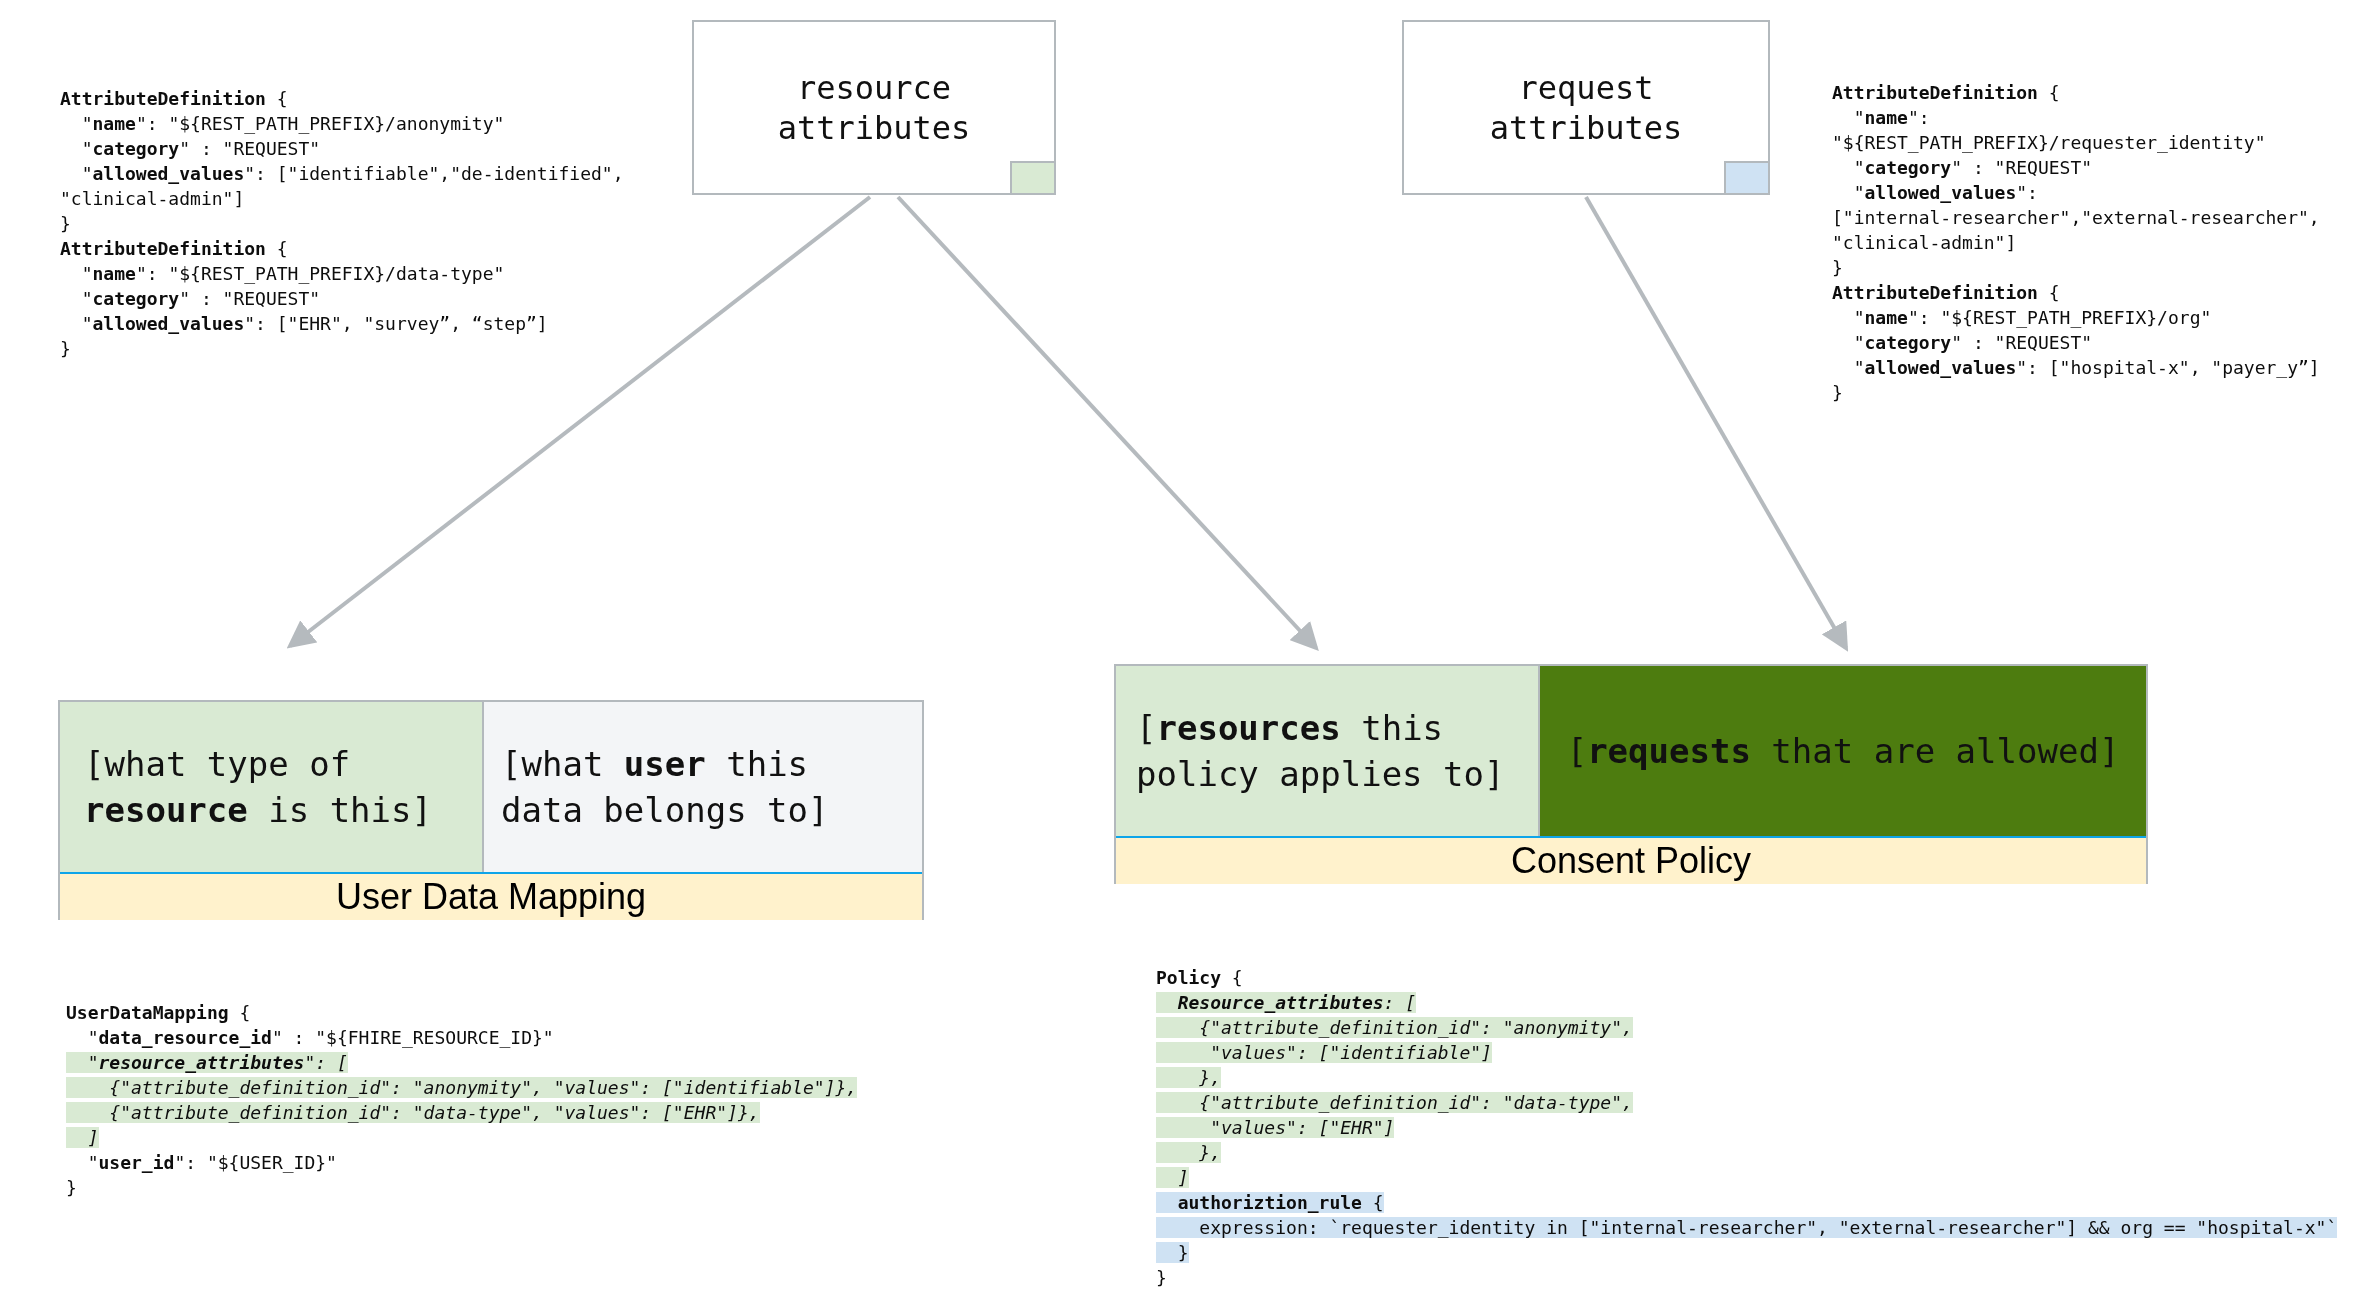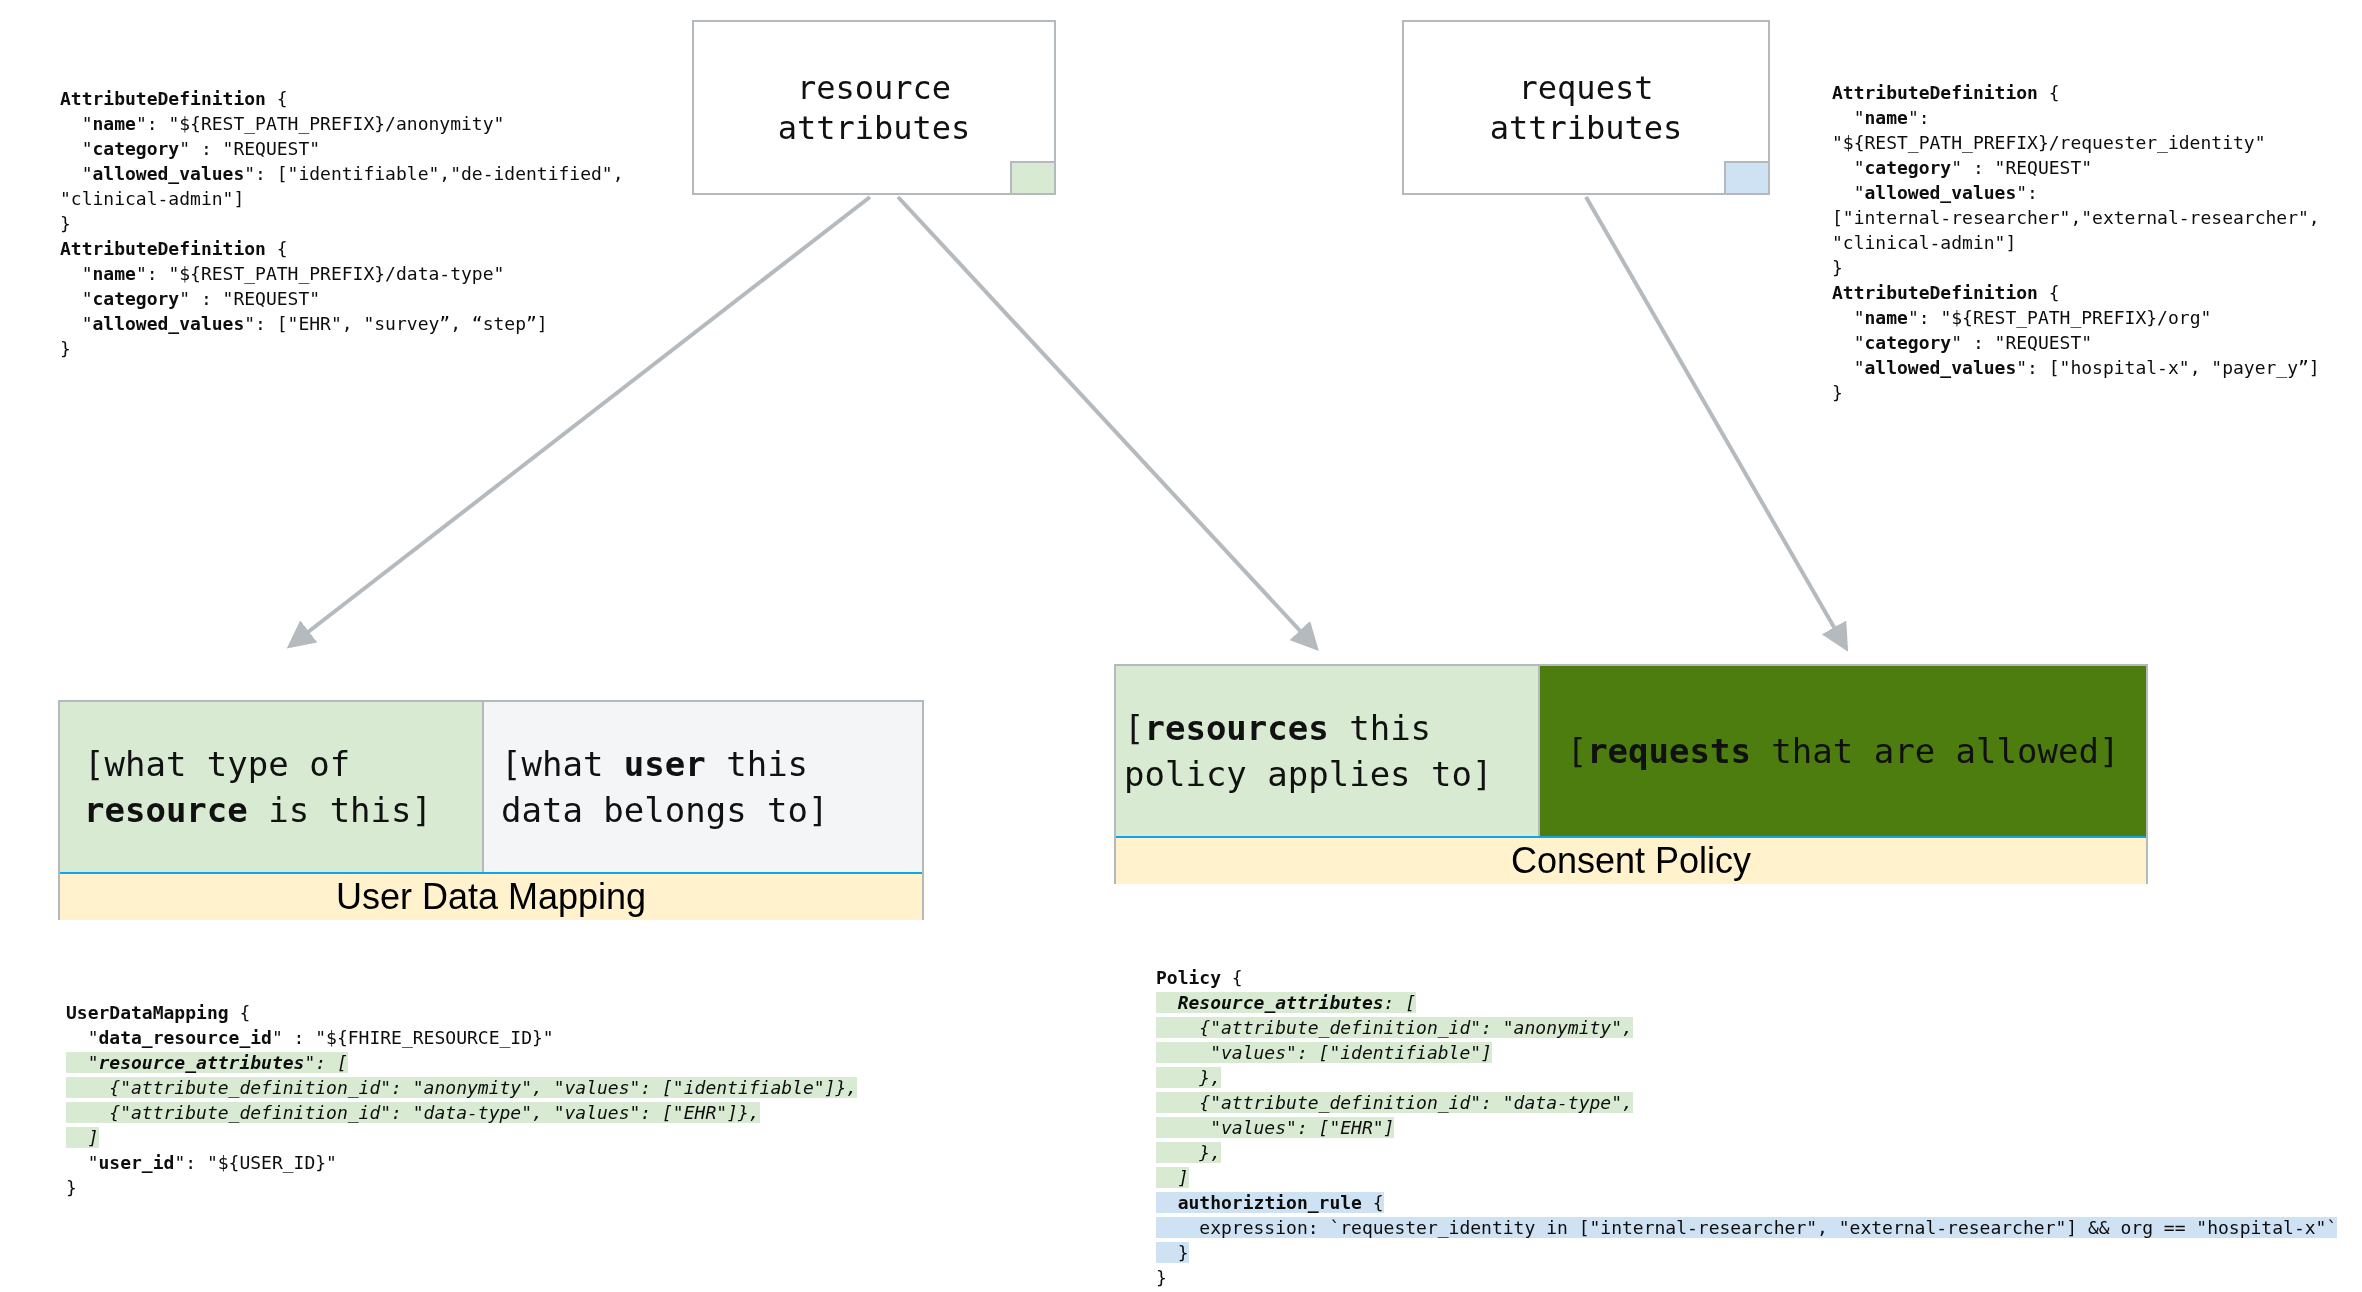--- a/index.html
+++ b/index.html
@@ -67,21 +67,21 @@
     box-sizing:border-box;height:170px;
   }
   .cell .code-line{
     font:34px/46px "DejaVu Sans Mono",monospace;
     white-space:pre;color:#111;
   }
   .cell-green{background:#d9ead3;width:424px;border-right:2px solid #b3b9bd;padding-left:24px;}
   .cell-gray{background:#f3f5f7;flex:1;padding-left:17px;}
   .cell-blue{background:#4d7c0f;flex:1;}
   .cell-blue .code-line{text-align:center;}
-  #cp .cell-green{padding-left:8px;}
+  #cp .cell-green{padding-left:20px;}
   .title-bar{
     height:46px;border-top:2px solid #0ea5e9;
     background:#fff2cc;
     display:flex;align-items:center;justify-content:center;
     font:36px "Liberation Sans",sans-serif;color:#000;
   }
 </style>
 </head>
 <body>
 

